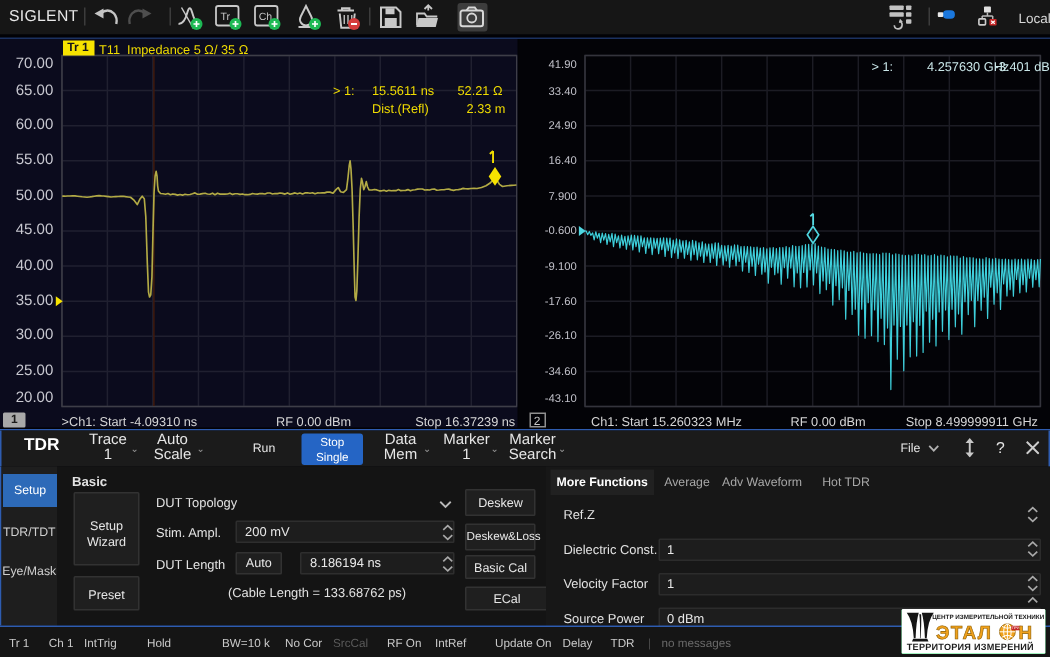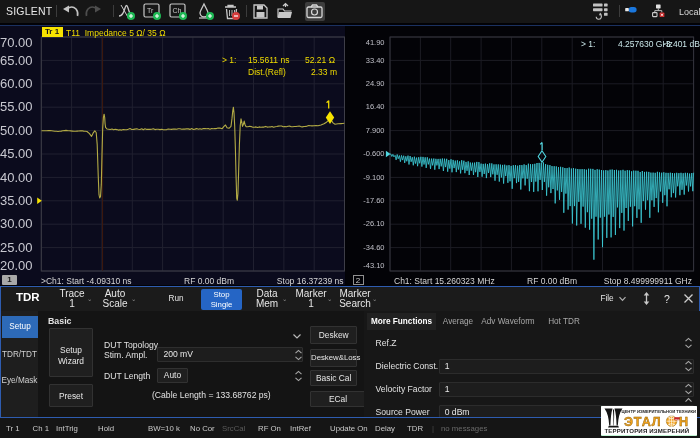--- a/index.html
+++ b/index.html
@@ -8,21 +8,21 @@
 #tb{position:absolute;left:0;top:0;width:700px;height:23px;background:#161616}
 #logo{position:absolute;left:6px;top:5px;font-size:10.5px;font-weight:normal;color:#e8e8e8;letter-spacing:0.2px}
 .tsep{position:absolute;top:5px;width:1px;height:12px;background:#3c3c3c}
 #local{position:absolute;left:679px;top:6.5px;font-size:9px;color:#d8d8d8}
 
 #graphs{position:absolute;left:0;top:23px;width:700px;height:264px;background:#020206}
 #lpan{position:absolute;left:0;top:2.7px;width:345px;height:259.3px;background:#0b0b1d}
 #rpan{position:absolute;left:346px;top:2.7px;width:354px;height:259.3px;background:#030307}
 .blue1{position:absolute;left:0;top:1.7px;width:700px;height:1px;background:#1b3160;z-index:3}
 .blue2{position:absolute;left:0;top:285.8px;width:700px;height:1.6px;background:#2e5cb0}
-.al{position:absolute;left:0;width:35.5px;text-align:left;font-size:13px;color:#c8c8d0;line-height:9px}
+.al{position:absolute;left:0;width:35.5px;text-align:right;font-size:10px;color:#c8c8d0;line-height:9px}
 .ar{position:absolute;left:0;width:38.5px;text-align:right;font-size:7.5px;color:#c0c0c8;line-height:9px}
 .hdr{position:absolute;top:2px;font-size:8.5px;line-height:10px;white-space:pre}
 .stxt{position:absolute;font-size:8.5px;color:#d6d6d6;line-height:10px;white-space:pre}
 .badge1{position:absolute;left:2px;top:249.5px;width:15px;height:10px;background:#a8a8a8;color:#1a1a1a;font-size:8px;font-weight:bold;text-align:center;line-height:10px;border-radius:1px}
 .badge2{position:absolute;left:6.6px;top:249.5px;width:11px;height:10px;border:1px solid #909090;color:#c8c8c8;font-size:8px;text-align:center;line-height:9.5px}
 
 #menubar{position:absolute;left:0;top:287.4px;width:700px;height:23.8px;background:#1b1b1b;border-left:1px solid #2e5cb0;border-right:1px solid #2e5cb0}
 .m2{position:absolute;top:1.8px;font-size:10px;color:#e6e6e6;text-align:center;line-height:9.6px;white-space:pre}
 .m1{position:absolute;top:6.5px;font-size:8.2px;color:#e6e6e6;text-align:center;line-height:10px}
 .chev{position:absolute;font-size:6.5px;color:#909090}
@@ -282,31 +282,32 @@
 <div id="ctrl">
   <div id="sidebar">
     <div id="setuptab">Setup</div>
     <div class="sidetab" style="top:38.5px">TDR/TDT</div>
     <div class="sidetab" style="top:65px">Eye/Mask</div>
   </div>
   <div class="clabel" style="left:47px;top:4.5px;font-weight:bold;font-size:8.8px">Basic</div>
   <div class="cbtn" style="left:48px;top:17px;width:44px;height:49px;line-height:11px;padding-top:16px">Setup
 Wizard</div>
   <div class="cbtn" style="left:48px;top:73px;width:44px;height:23px;line-height:22px">Preset</div>
-  <div class="clabel" style="left:103px;top:29px">DUT Topology</div>
+  <div class="clabel" style="left:103px;top:19px">DUT Topology</div>
   <div class="clabel" style="left:103px;top:39.1px">Stim. Ampl.</div>
   <div class="clabel" style="left:103px;top:59.7px">DUT Length</div>
   <svg class="svgabs" style="left:291px;top:21.5px" width="10" height="7" viewBox="0 0 10 7">
         <path d="M1.5 1.5 L5 5 L8.5 1.5" stroke="#b8b8b8" stroke-width="1.2" fill="none"></path>
       </svg>
   <div class="cbox" style="left:156.4px;top:36.2px;width:145.9px;height:14.8px;line-height:13.5px;padding-left:5px">200 mV</div>
   <svg class="svgabs" style="left:293px;top:37.8px" width="9" height="12" viewBox="0 0 9 12">
         <path d="M1.5 4.2 L4.5 1.4 L7.5 4.2 M1.5 7.8 L4.5 10.6 L7.5 7.8" stroke="#a8a8a8" stroke-width="1.1" fill="none"></path>
       </svg>
   <div class="cbtn" style="left:156.4px;top:56.8px;width:30.2px;height:14.8px;line-height:13.5px">Auto</div>
+  <div class="cbox" style="left:198.7px;top:56.8px;width:103.6px;height:14.8px;line-height:13.5px;padding-left:6px">8.186194 ns</div>
   <svg class="svgabs" style="left:293px;top:58.4px" width="9" height="12" viewBox="0 0 9 12">
         <path d="M1.5 4.2 L4.5 1.4 L7.5 4.2 M1.5 7.8 L4.5 10.6 L7.5 7.8" stroke="#a8a8a8" stroke-width="1.1" fill="none"></path>
       </svg>
   <div class="clabel" style="left:151px;top:79px">(Cable Length = 133.68762 ps)</div>
   <div class="cbtn" style="left:309px;top:14.7px;width:47.4px;height:18px;line-height:17px">Deskew</div>
   <div class="cbtn" style="left:309px;top:38px;width:47.4px;height:17.6px;line-height:16.5px;font-size:7.8px">Deskew&amp;Loss</div>
   <div class="cbtn" style="left:309px;top:59px;width:47.4px;height:16px;line-height:15px">Basic Cal</div>
   <div class="cbtn" style="left:309px;top:80px;width:56px;height:15.4px;line-height:14.5px">ECal</div>
 
   <div id="rctrl">

